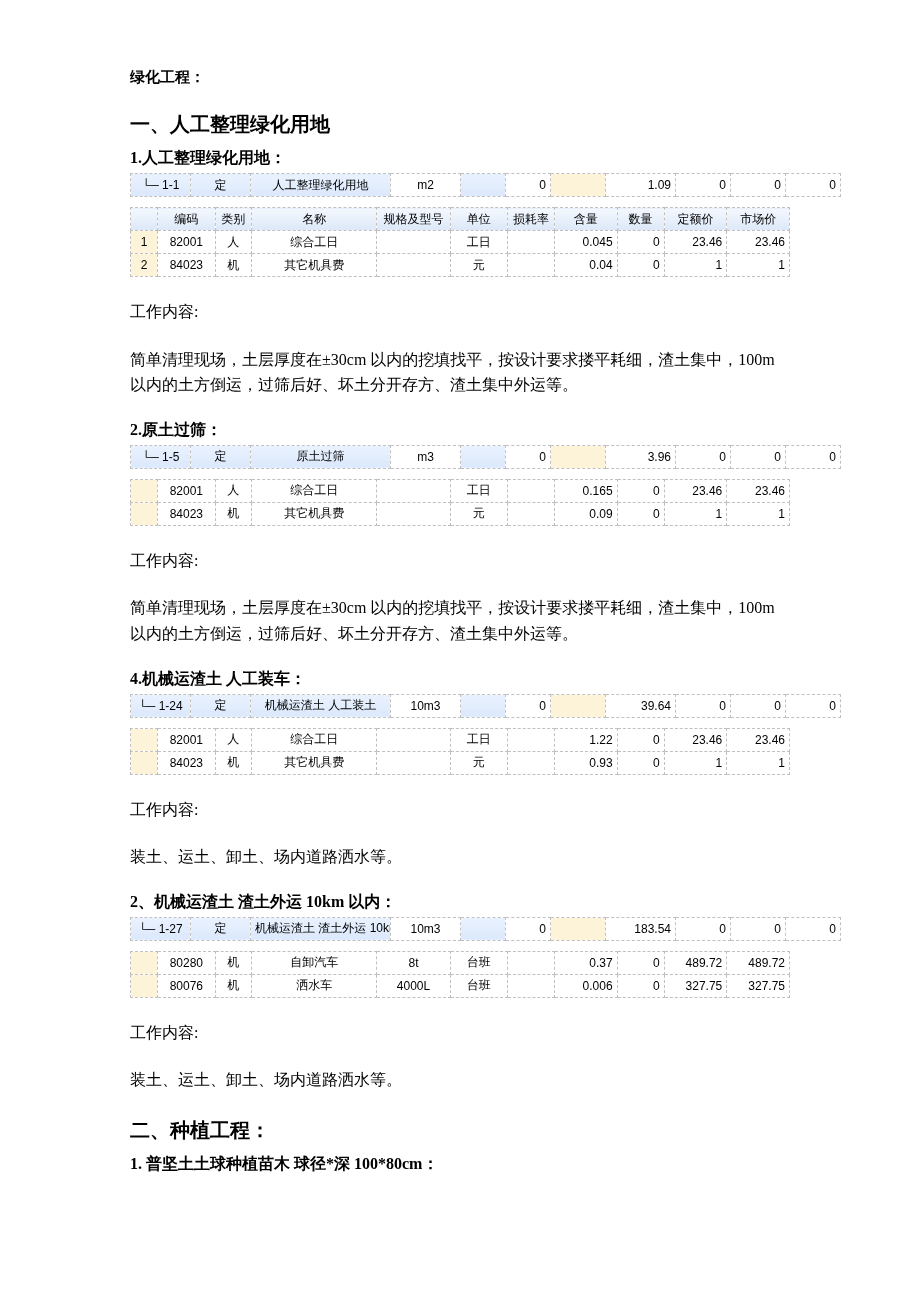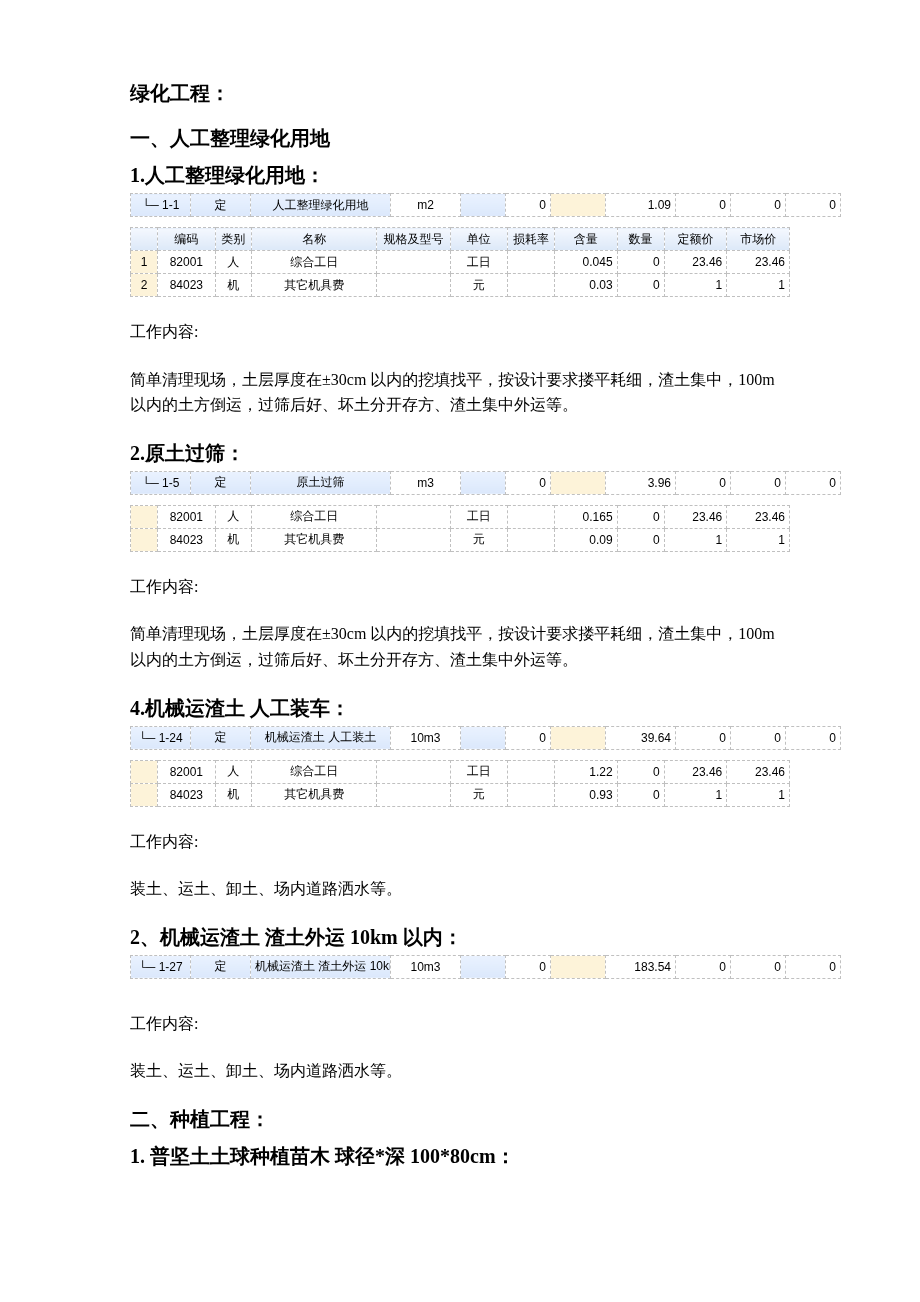--- a/index.html
+++ b/index.html
@@ -5,23 +5,23 @@
   body {
     font-family: "SimSun", "宋体", serif;
     font-size: 16px;
     color: #000;
     background: #fff;
     margin: 0;
     padding: 60px 130px;
     width: 920px;
     box-sizing: border-box;
   }
-  h1 { font-size: 20px; font-weight: bold; margin: 20px 0 10px 0; }
-  h2 { font-size: 20px; font-weight: bold; margin: 18px 0 8px 0; }
-  h3 { font-size: 20px; font-weight: bold; margin: 10px 0 4px 0; }
+  h1 { font-size: 15px; font-weight: bold; margin: 8px 0 10px 0; }
+  h2 { font-size: 20px; font-weight: bold; margin: 24px 0 8px 0; }
+  h3 { font-size: 16px; font-weight: bold; margin: 10px 0 4px 0; }
   p  { margin: 22px 0; line-height: 1.6; }
 
   table { border-collapse: collapse; width: 100%; table-layout: fixed; font-size: 12px; font-family: "SimSun","宋体",sans-serif; margin: 4px 0 10px 0;}
   th, td { border: 1px dashed #c0c0c0; padding: 2px 4px; height: 18px; text-align: right; overflow: hidden; white-space: nowrap;}
   td.c, th.c { text-align: center; }
   td.l, th.l { text-align: center; }
   td.blue { background: linear-gradient(#eaf2ff,#dbe8fb);}
   td.tan  { background: #fdf3d9; }
   tr.hdr td { background: linear-gradient(#f4f8fe,#dce8f8); text-align:center;margin-top:28px;}
 
@@ -113,21 +113,21 @@
         <td>23.46</td>
       </tr>
       <tr>
         <td class="c tan">2</td>
         <td class="c">84023</td>
         <td class="c">机</td>
         <td class="l">其它机具费</td>
         <td class="l"></td>
         <td class="c">元</td>
         <td></td>
-        <td>0.03</td>
+        <td>0.04</td>
         <td>0</td>
         <td>1</td>
         <td>1</td>
       </tr>
     </tbody>
 </table>
 
 <p>工作内容:</p>
 <p>简单清理现场，土层厚度在±30cm 以内的挖填找平，按设计要求搂平耗细，渣土集中，100m 以内的土方倒运，过筛后好、坏土分开存方、渣土集中外运等。</p>
 
@@ -329,20 +329,46 @@
       <col class="r3">
       <col class="r4">
       <col class="r5">
       <col class="r6">
       <col class="r7">
       <col class="r8">
       <col class="r9">
       <col class="r10">
     </colgroup>
 <tbody id="rt4">
+      <tr>
+        <td class="c tan"></td>
+        <td class="c">80280</td>
+        <td class="c">机</td>
+        <td class="l">自卸汽车</td>
+        <td class="l">8t</td>
+        <td class="c">台班</td>
+        <td></td>
+        <td>0.37</td>
+        <td>0</td>
+        <td>489.72</td>
+        <td>489.72</td>
+      </tr>
+      <tr>
+        <td class="c tan"></td>
+        <td class="c">80076</td>
+        <td class="c">机</td>
+        <td class="l">洒水车</td>
+        <td class="l">4000L</td>
+        <td class="c">台班</td>
+        <td></td>
+        <td>0.006</td>
+        <td>0</td>
+        <td>327.75</td>
+        <td>327.75</td>
+      </tr>
     </tbody>
 </table>
 
 <p>工作内容:</p>
 <p>装土、运土、卸土、场内道路洒水等。</p>
 
 <h2>二、种植工程：</h2>
 <h3>1. 普坚土土球种植苗木 球径*深 100*80cm：</h3>
 
 </body></html>

